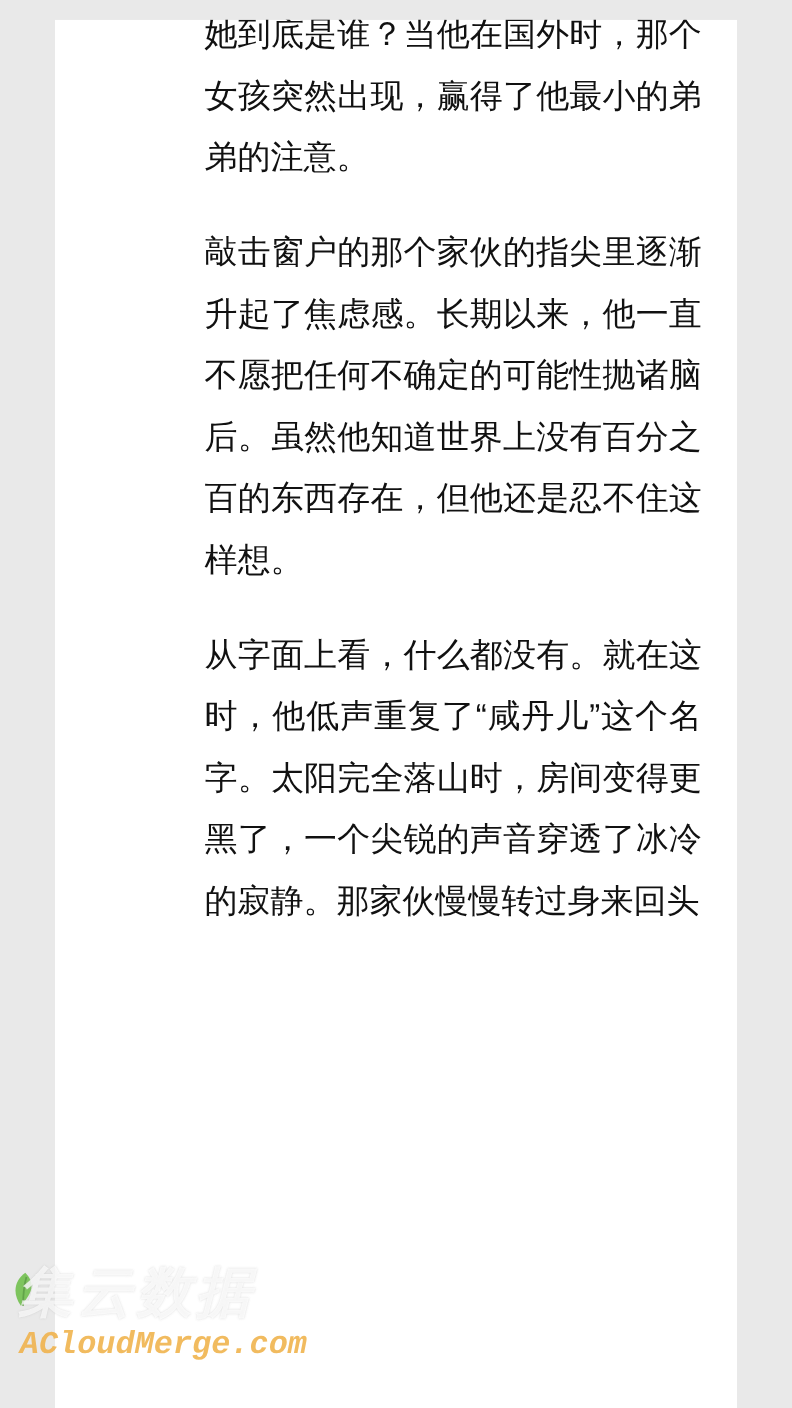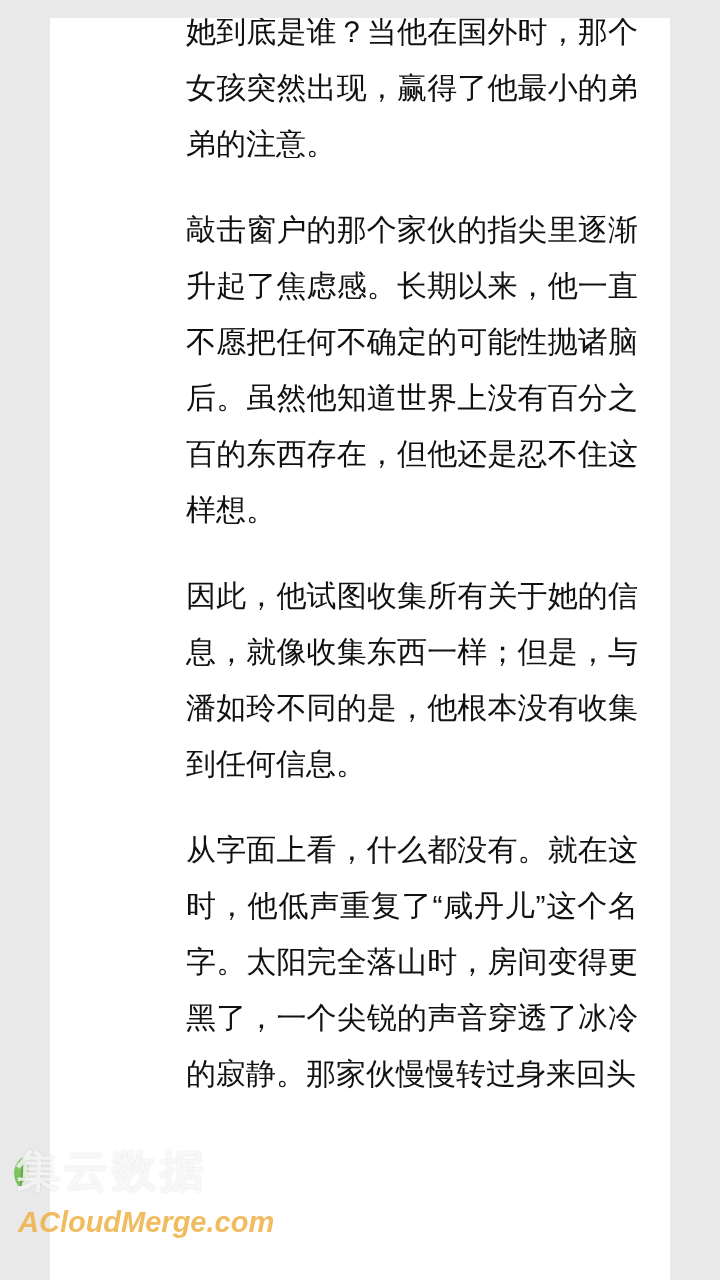--- a/index.html
+++ b/index.html
@@ -58,32 +58,33 @@
     width: 330px;
     height: 110px;
     pointer-events: none;
     opacity: 0.88;
   }
   .wm-cn {
     position: absolute;
     left: 6px;
     top: 0;
     font-family: "DejaVu Sans", sans-serif;
-    font-size: 44px;
+    font-size: 50px;
     font-weight: bold;
     color: rgba(255,255,255,0.78);
     letter-spacing: 4px;
     text-shadow: 0 0 2px rgba(160,160,160,0.45);
     white-space: nowrap;
+    font-style: italic;
   }
   .wm-en {
     position: absolute;
     left: 8px;
     top: 64px;
-    font-family: Liberation Sans, sans-serif;
+    font-family: Liberation Mono, monospace;
     font-style: italic;
     font-size: 29px;
     font-weight: bold;
     color: #f0b24a;
     letter-spacing: 0px;
     white-space: nowrap;
   }
   .wm-leaf {
     position: absolute;
     left: 0px;
@@ -93,21 +94,20 @@
   }
 </style>
 </head>
 <body>
 
 <div class="page">
   <div class="sheet">
     <div class="content">
       <p class="para">她到底是谁？当他在国外时，那个女孩突然出现，赢得了他最小的弟弟的注意。</p>
       <p class="para">敲击窗户的那个家伙的指尖里逐渐升起了焦虑感。长期以来，他一直不愿把任何不确定的可能性抛诸脑后。虽然他知道世界上没有百分之百的东西存在，但他还是忍不住这样想。</p>
-      <p class="para">因此，他试图收集所有关于她的信息，就像收集东西一样；但是，与潘如玲不同的是，他根本没有收集到任何信息。</p>
       <p class="para">从字面上看，什么都没有。就在这时，他低声重复了“咸丹儿”这个名字。太阳完全落山时，房间变得更黑了，一个尖锐的声音穿透了冰冷的寂静。那家伙慢慢转过身来回头</p>
     </div>
   </div>
 
   <div class="watermark">
     <svg class="wm-leaf" viewBox="0 0 26 34">
       <path d="M13 1 C3 8, 1 20, 9 31 C17 22, 24 12, 13 1 Z" fill="#6fbf4a"></path>
       <path d="M11 31 C11 21, 12 12, 14 5" stroke="#4f9a33" stroke-width="1.6" fill="none"></path>
     </svg>
     <div class="wm-cn">集云数据</div>

